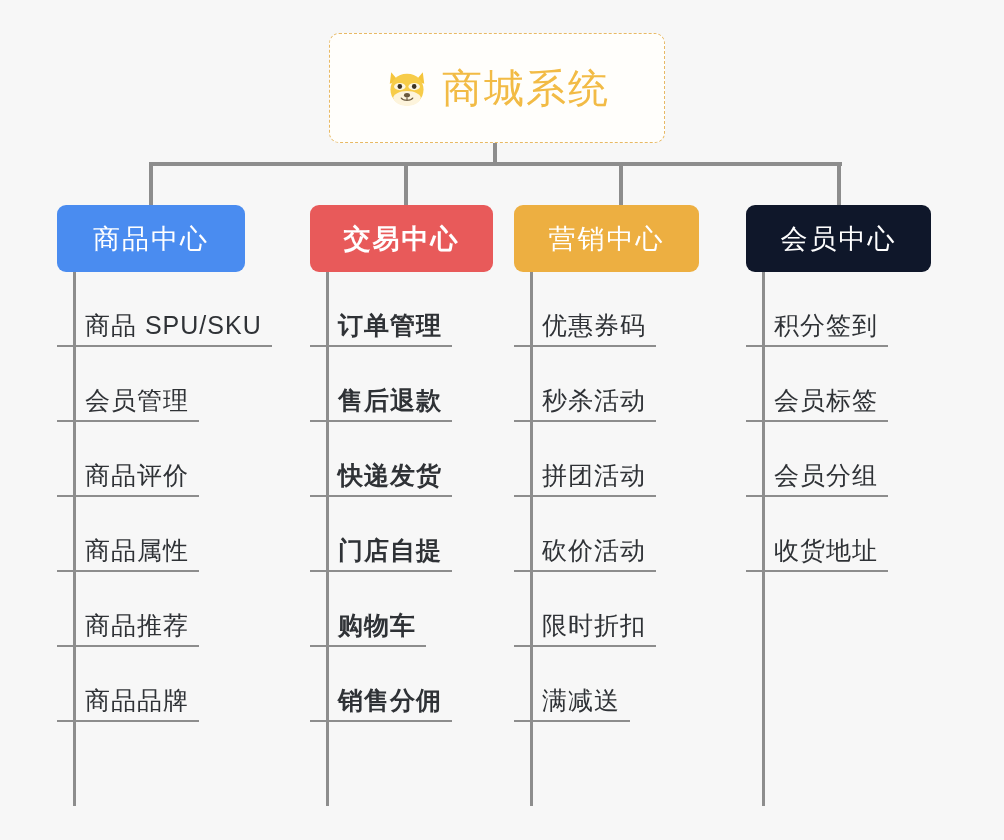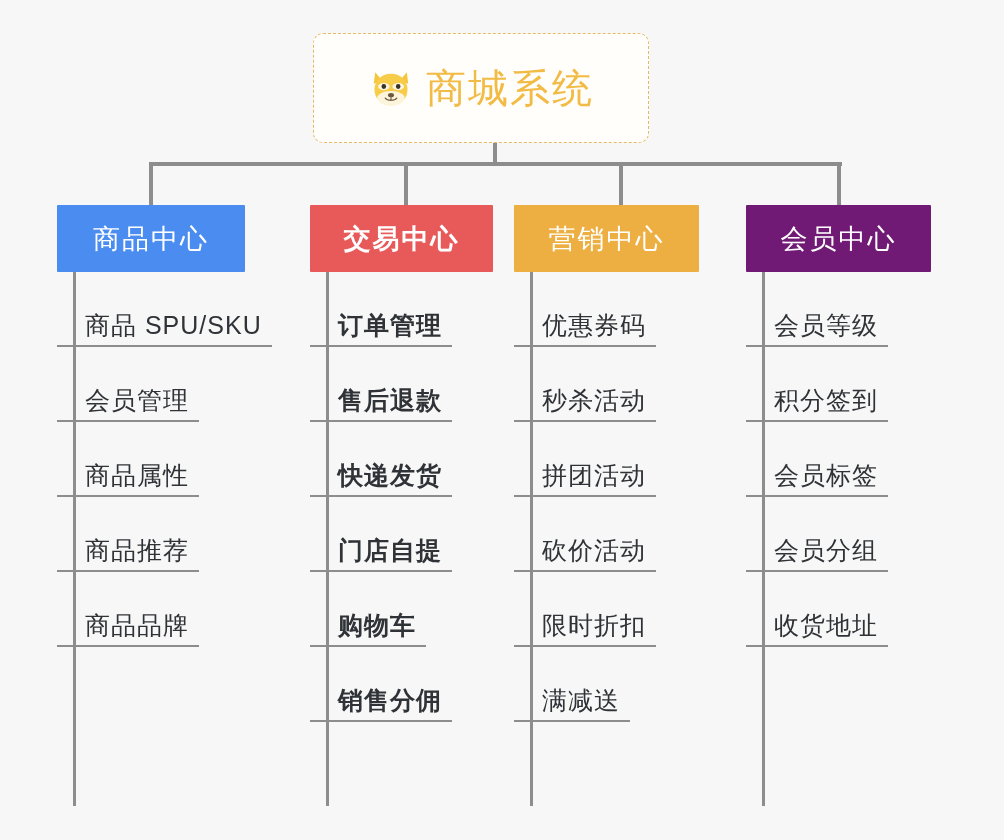--- a/index.html
+++ b/index.html
@@ -15,21 +15,21 @@
   }
   #stage {
     position: relative;
     width: 1004px;
     height: 840px;
   }
 
   
   .root-node {
     position: absolute;
-    left: 313px;
+    left: 329px;
     top: 33px;
     width: 336px;
     height: 110px;
     box-sizing: border-box;
     background: #fffefb;
     border: 1px dashed #e8b964;
     border-radius: 10px;
     display: flex;
     align-items: center;
     justify-content: center;
@@ -58,21 +58,21 @@
   .conn-h { height: 4px; }
 
   
   .column {
     position: absolute;
     top: 205px;
   }
   .col-header {
     position: relative;
     height: 67px;
-    border-radius: 1px;
+    border-radius: 9px;
     display: flex;
     align-items: center;
     justify-content: center;
     color: #ffffff;
     font-size: 27px;
     letter-spacing: 2px;
     white-space: nowrap;
     box-sizing: border-box;
   }
   .col-body {
@@ -145,20 +145,23 @@
     </div>
     <div class="col-body" style="height:534px;">
       <div class="spine" style="left:16px; height:534px;"></div>
       <div class="leaf">
         <div class="leaf-inner"><span class="leaf-label">商品 SPU/SKU</span></div>
       </div>
       <div class="leaf">
         <div class="leaf-inner"><span class="leaf-label">会员管理</span></div>
       </div>
       <div class="leaf">
+        <div class="leaf-inner"><span class="leaf-label">商品评价</span></div>
+      </div>
+      <div class="leaf">
         <div class="leaf-inner"><span class="leaf-label">商品属性</span></div>
       </div>
       <div class="leaf">
         <div class="leaf-inner"><span class="leaf-label">商品推荐</span></div>
       </div>
       <div class="leaf">
         <div class="leaf-inner"><span class="leaf-label">商品品牌</span></div>
       </div>
     </div>
   </div>
@@ -211,29 +214,26 @@
       <div class="leaf">
         <div class="leaf-inner"><span class="leaf-label">限时折扣</span></div>
       </div>
       <div class="leaf">
         <div class="leaf-inner"><span class="leaf-label">满减送</span></div>
       </div>
     </div>
   </div>
 
   <div class="column" style="left:746px; width:185px;">
-    <div class="col-header" style="background:#701a75;">
+    <div class="col-header" style="background:#0f172a;">
       <span>会员中心</span>
     </div>
     <div class="col-body" style="height:534px;">
       <div class="spine" style="left:16px; height:534px;"></div>
       <div class="leaf">
-        <div class="leaf-inner"><span class="leaf-label">会员等级</span></div>
-      </div>
-      <div class="leaf">
         <div class="leaf-inner"><span class="leaf-label">积分签到</span></div>
       </div>
       <div class="leaf">
         <div class="leaf-inner"><span class="leaf-label">会员标签</span></div>
       </div>
       <div class="leaf">
         <div class="leaf-inner"><span class="leaf-label">会员分组</span></div>
       </div>
       <div class="leaf">
         <div class="leaf-inner"><span class="leaf-label">收货地址</span></div>

